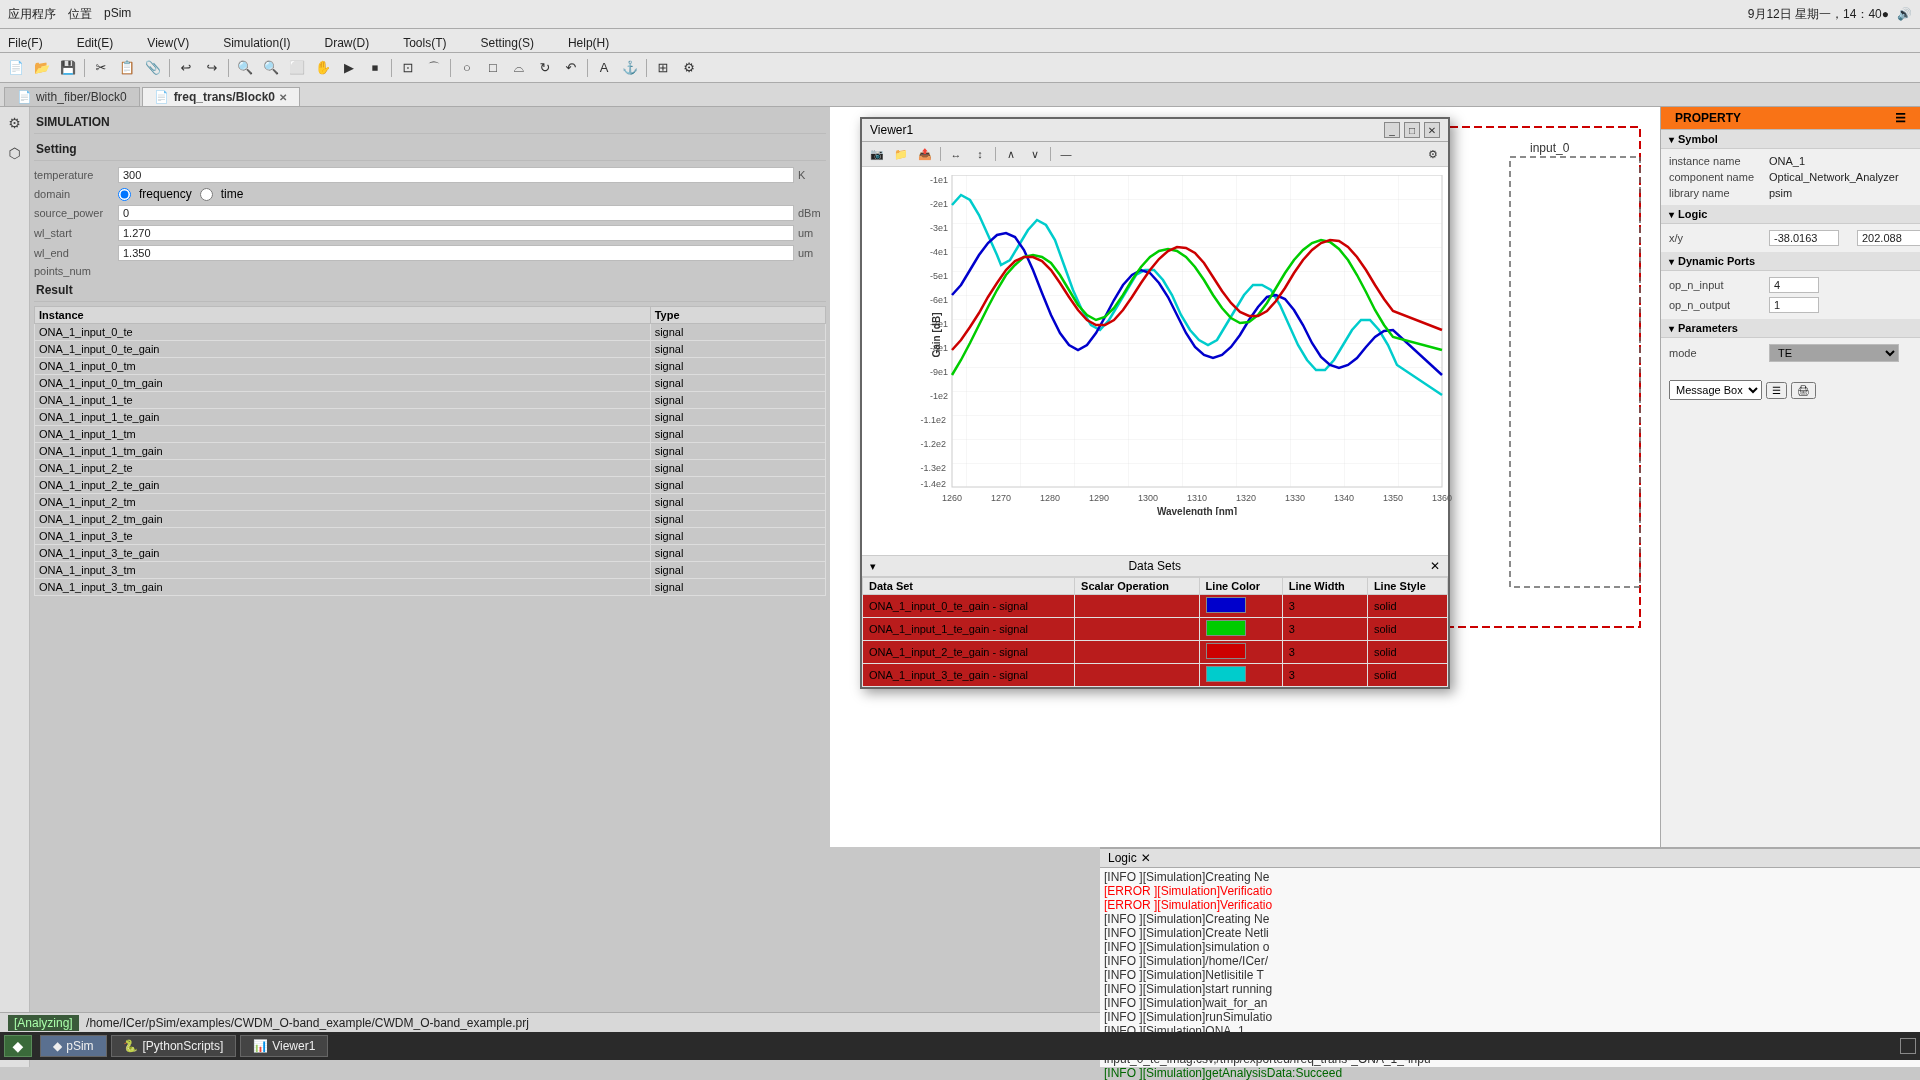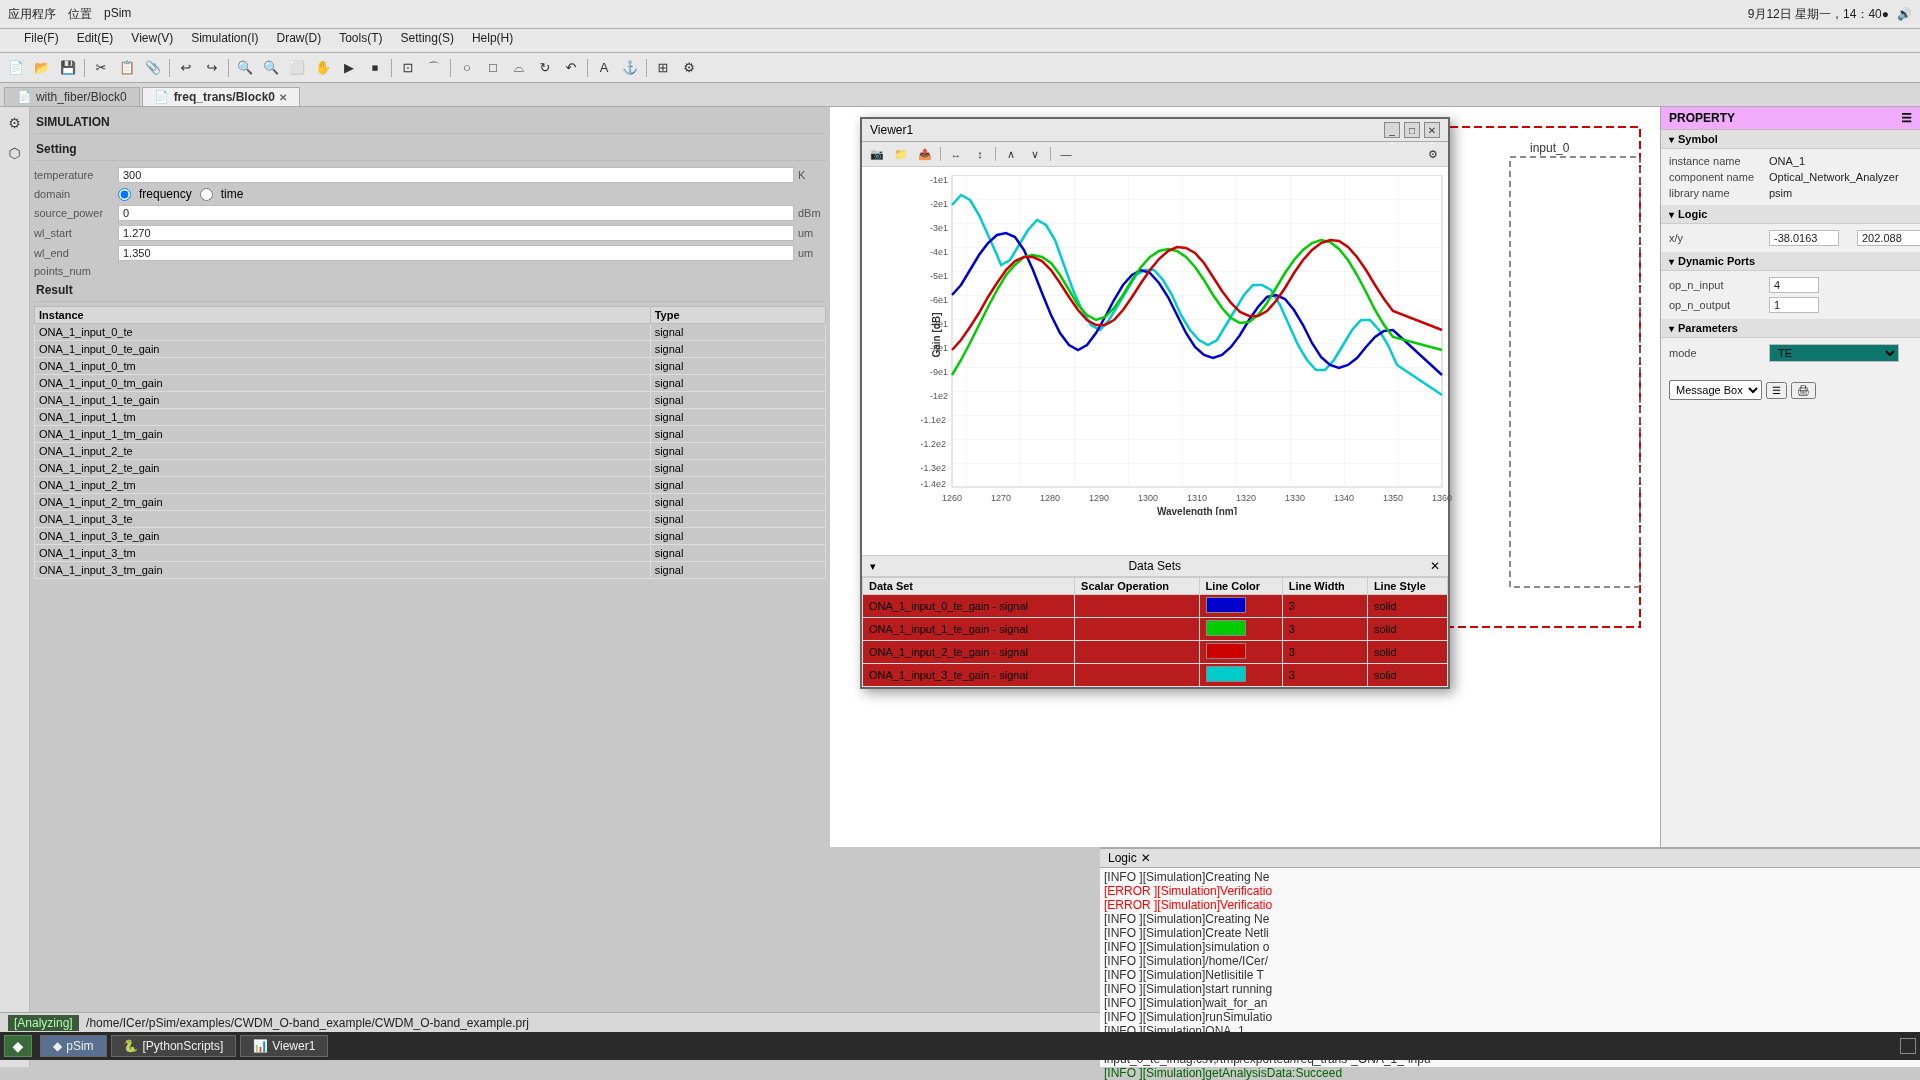--- a/index.html
+++ b/index.html
@@ -10,22 +10,22 @@
       width: 100%; height: 29px; background: #e8e8e8;
       display: flex; align-items: center; justify-content: space-between;
       padding: 0 8px; border-bottom: 1px solid #aaa;
     }
     #top-bar-left { display: flex; gap: 12px; font-size: 11px; color: #222; }
     #top-bar-right { font-size: 11px; color: #222; display: flex; align-items: center; gap: 8px; }
 
     
     #menu-bar {
       width: 100%; height: 24px; background: #e8e8e8;
-      display: flex; align-items: flex-start; padding: 0 16px;
-      border-bottom: 1px solid #aaa; gap: 2px;
+      display: flex; align-items: flex-end; padding: 0 0;
+      border-bottom: 1px solid #aaa; gap: 18px;
     }
     .menu-item { padding: 2px 8px; font-size: 12px; color: #222; cursor: pointer; }
 
     
     #toolbar {
       width: 100%; height: 30px; background: #e8e8e8;
       display: flex; align-items: center; padding: 0 4px;
       border-bottom: 1px solid #aaa; gap: 2px;
     }
     .toolbar-btn {
@@ -95,40 +95,40 @@
     
     #center-area { flex: 1; background: #e8e8e8; position: relative; overflow: hidden; }
     #canvas-bg { width: 100%; height: 100%; background: white; position: relative; }
 
     
     #right-panel {
       width: 260px; min-width: 260px; background: #f0f0f0;
       border-left: 1px solid #aaa; overflow-y: auto;
     }
     #right-panel-header {
-      background: #f0abfc; padding: 4px 8px; font-weight: bold;
+      background: #f97316; padding: 4px 14px; font-weight: bold;
       font-size: 12px; border-bottom: 1px solid #bbb;
       display: flex; justify-content: space-between; align-items: flex-end;
     }
     .prop-section-title {
       background: #e0e0e0; padding: 3px 8px; font-size: 11px;
       font-weight: bold; border-bottom: 1px solid #ccc;
       display: flex; align-items: center; gap: 4px; cursor: pointer;
     }
     .prop-section-title::before { content: '▾'; font-size: 10px; }
     .prop-group { padding: 4px 8px; }
     .prop-row2 { display: flex; align-items: center; padding: 2px 0; }
     .prop-label2 { min-width: 100px; font-size: 11px; color: #444; }
     .prop-val2 { font-size: 11px; color: #222; }
     .prop-input2 {
       background: white; border: 1px solid #bbb; padding: 1px 4px;
       font-size: 11px; color: #222; width: 80px;
     }
     select.prop-select {
-      background: #0f766e; border: 1px solid #bbb; padding: 1px 4px;
+      background: #a3a3a3; border: 1px solid #bbb; padding: 1px 4px;
       font-size: 11px; width: 130px;
     }
 
     
     #viewer-window {
       position: absolute; top: 10px; left: 30px;
       width: 590px; background: #f0f0f0;
       border: 2px solid #666; box-shadow: 4px 4px 12px rgba(0,0,0,0.4);
       z-index: 100;
     }
@@ -379,20 +379,24 @@
             <tr>
               <td>ONA_1_input_0_te_gain</td>
               <td>signal</td>
             </tr>
             <tr>
               <td>ONA_1_input_0_tm</td>
               <td>signal</td>
             </tr>
             <tr>
               <td>ONA_1_input_0_tm_gain</td>
+              <td>signal</td>
+            </tr>
+            <tr>
+              <td>ONA_1_input_1_te</td>
               <td>signal</td>
             </tr>
             <tr>
               <td>ONA_1_input_1_te_gain</td>
               <td>signal</td>
             </tr>
             <tr>
               <td>ONA_1_input_1_tm</td>
               <td>signal</td>
             </tr>

